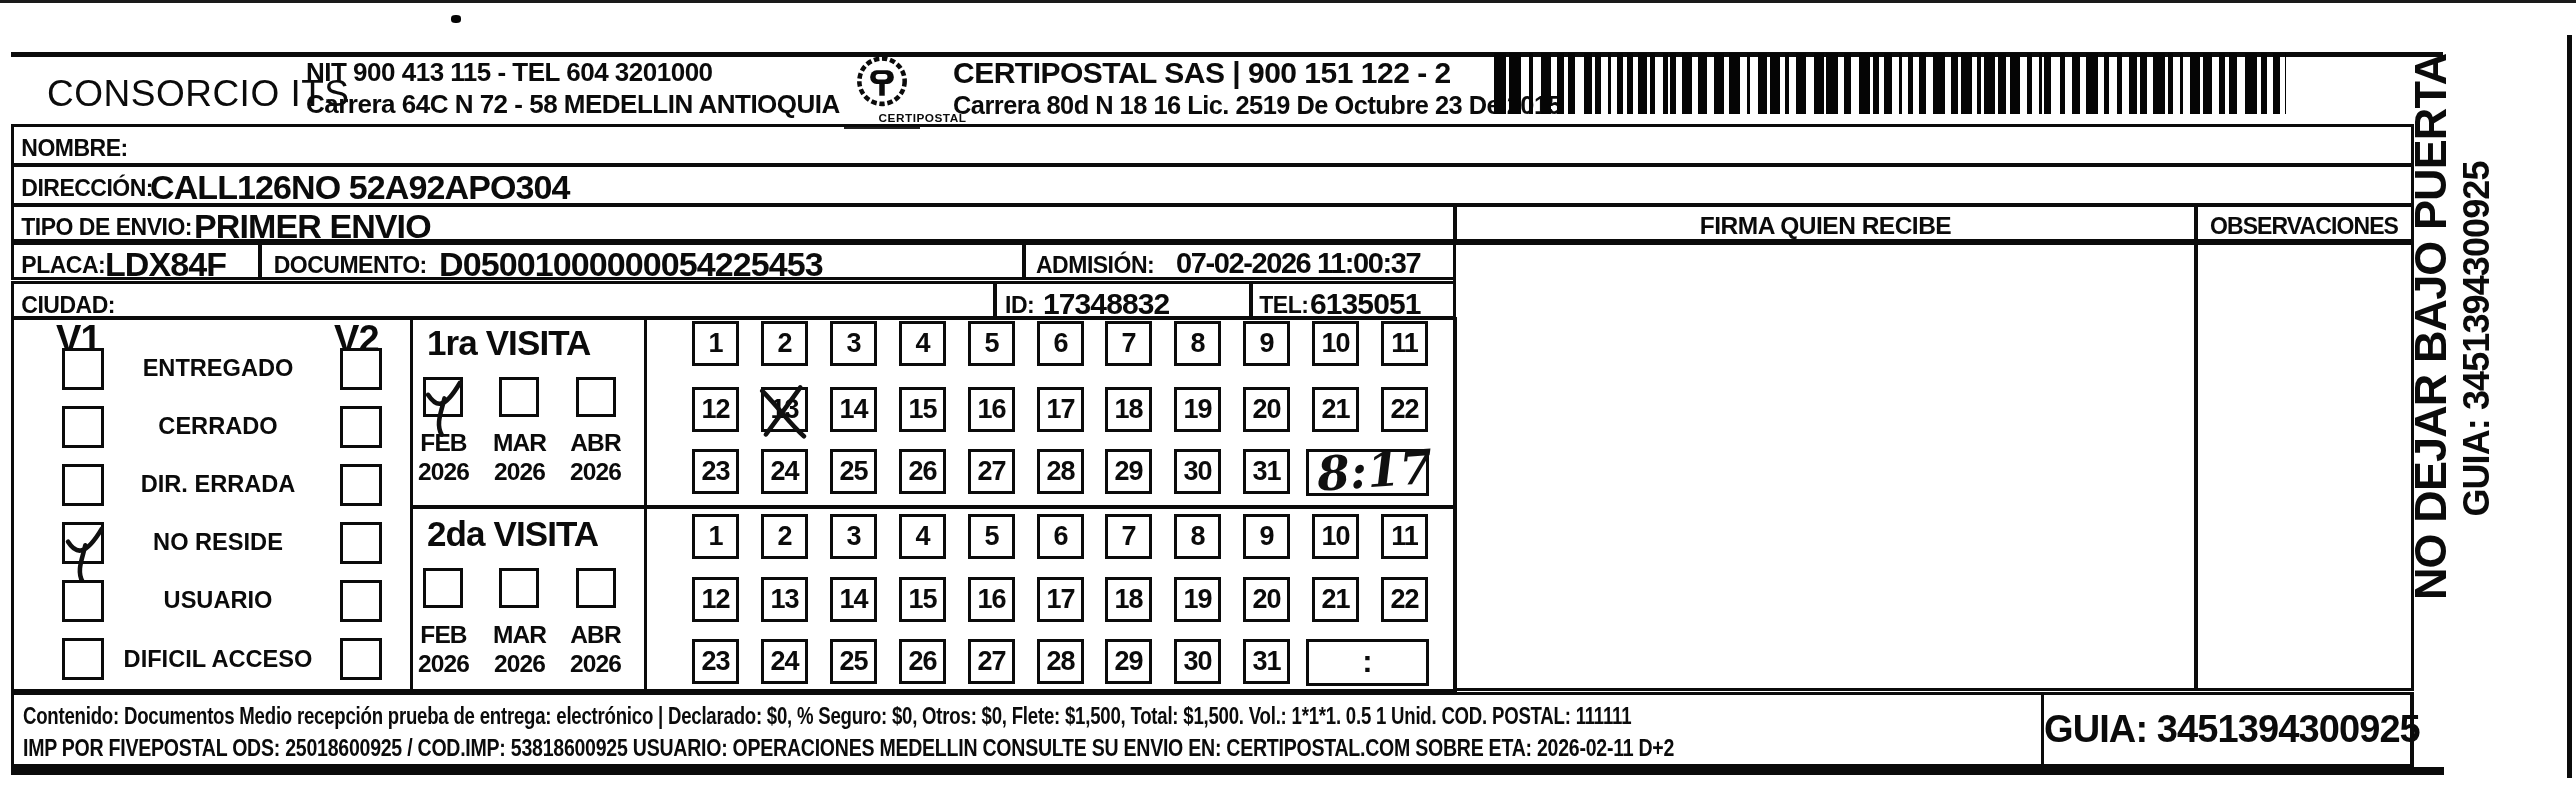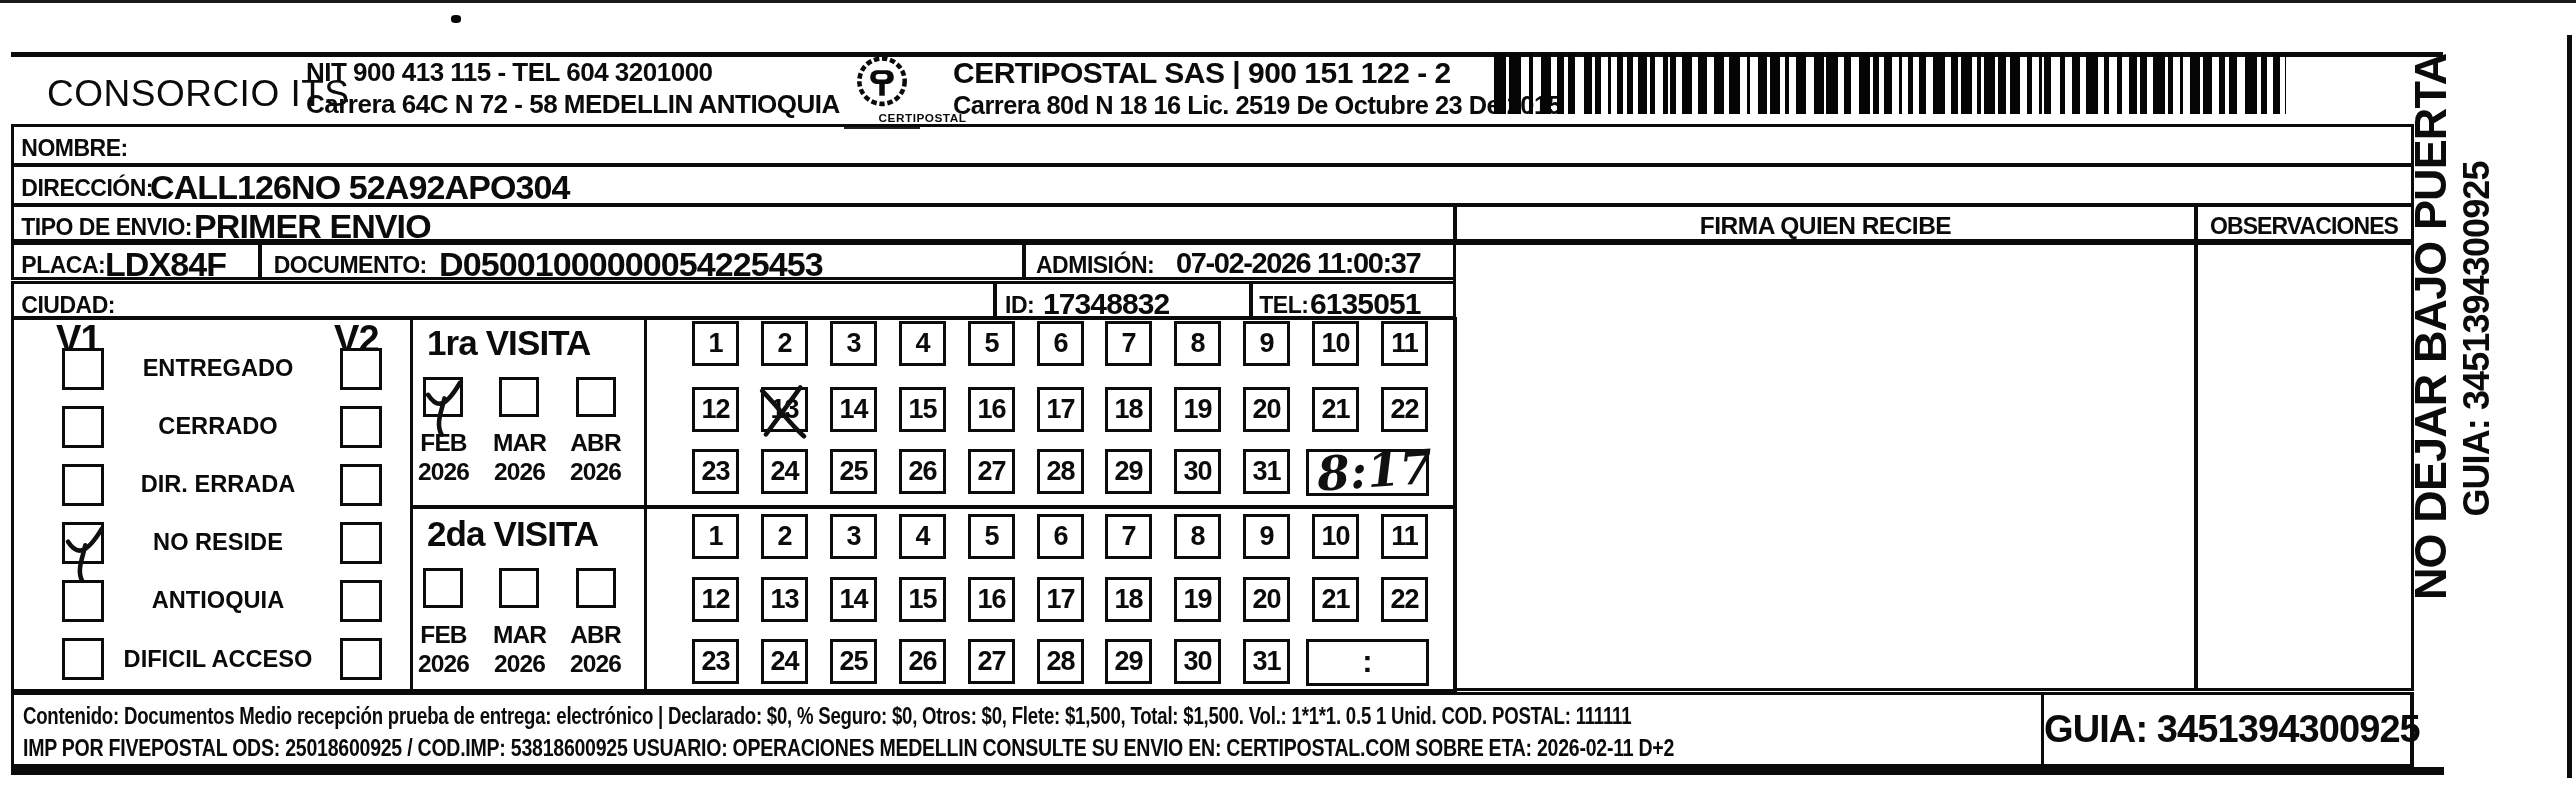--- a/index.html
+++ b/index.html
@@ -192,21 +192,21 @@
     <div class="statuslabel" style="left:109px;top:471px;width:218px;">DIR. ERRADA</div>
     <div class="cb" style="left:340px;top:464px;"></div>
     <div class="cb" style="left:62px;top:522px;"></div>
     <div class="statuslabel" style="left:109px;top:529px;width:218px;">NO RESIDE</div>
     <div class="cb" style="left:340px;top:522px;"></div>
     <svg class="mark" width="51" height="51" style="left:58px;top:518px;overflow:visible;" viewBox="0 0 56 56">
       <path d="M 11 26 C 20 40 30 42 48 12" fill="none" stroke="#101010" stroke-width="5" stroke-linecap="round"></path>
       <path d="M 30 30 C 27 44 20 58 27 70" fill="none" stroke="#101010" stroke-width="5" stroke-linecap="round"></path>
     </svg>
     <div class="cb" style="left:62px;top:580px;"></div>
-    <div class="statuslabel" style="left:109px;top:587px;width:218px;">ANTIOQUIA</div>
+    <div class="statuslabel" style="left:109px;top:587px;width:218px;">USUARIO</div>
     <div class="cb" style="left:340px;top:580px;"></div>
     <div class="cb" style="left:62px;top:638px;"></div>
     <div class="statuslabel" style="left:109px;top:646px;width:218px;">DIFICIL ACCESO</div>
     <div class="cb" style="left:340px;top:638px;"></div>
     <div class="cb" style="left:423px;top:377px;width:40px;height:40px;"></div>
     <div class="monthlabel" style="left:407px;top:429px;width:73px;">FEB</div>
     <div class="monthlabel" style="left:407px;top:458px;width:73px;">2026</div>
     <svg class="mark" width="49" height="49" style="left:419px;top:373px;overflow:visible;" viewBox="0 0 54 54">
       <path d="M 10 24 C 19 38 28 40 45 11" fill="none" stroke="#101010" stroke-width="5" stroke-linecap="round"></path>
       <path d="M 28 28 C 25 42 18 56 25 68" fill="none" stroke="#101010" stroke-width="5" stroke-linecap="round"></path>

